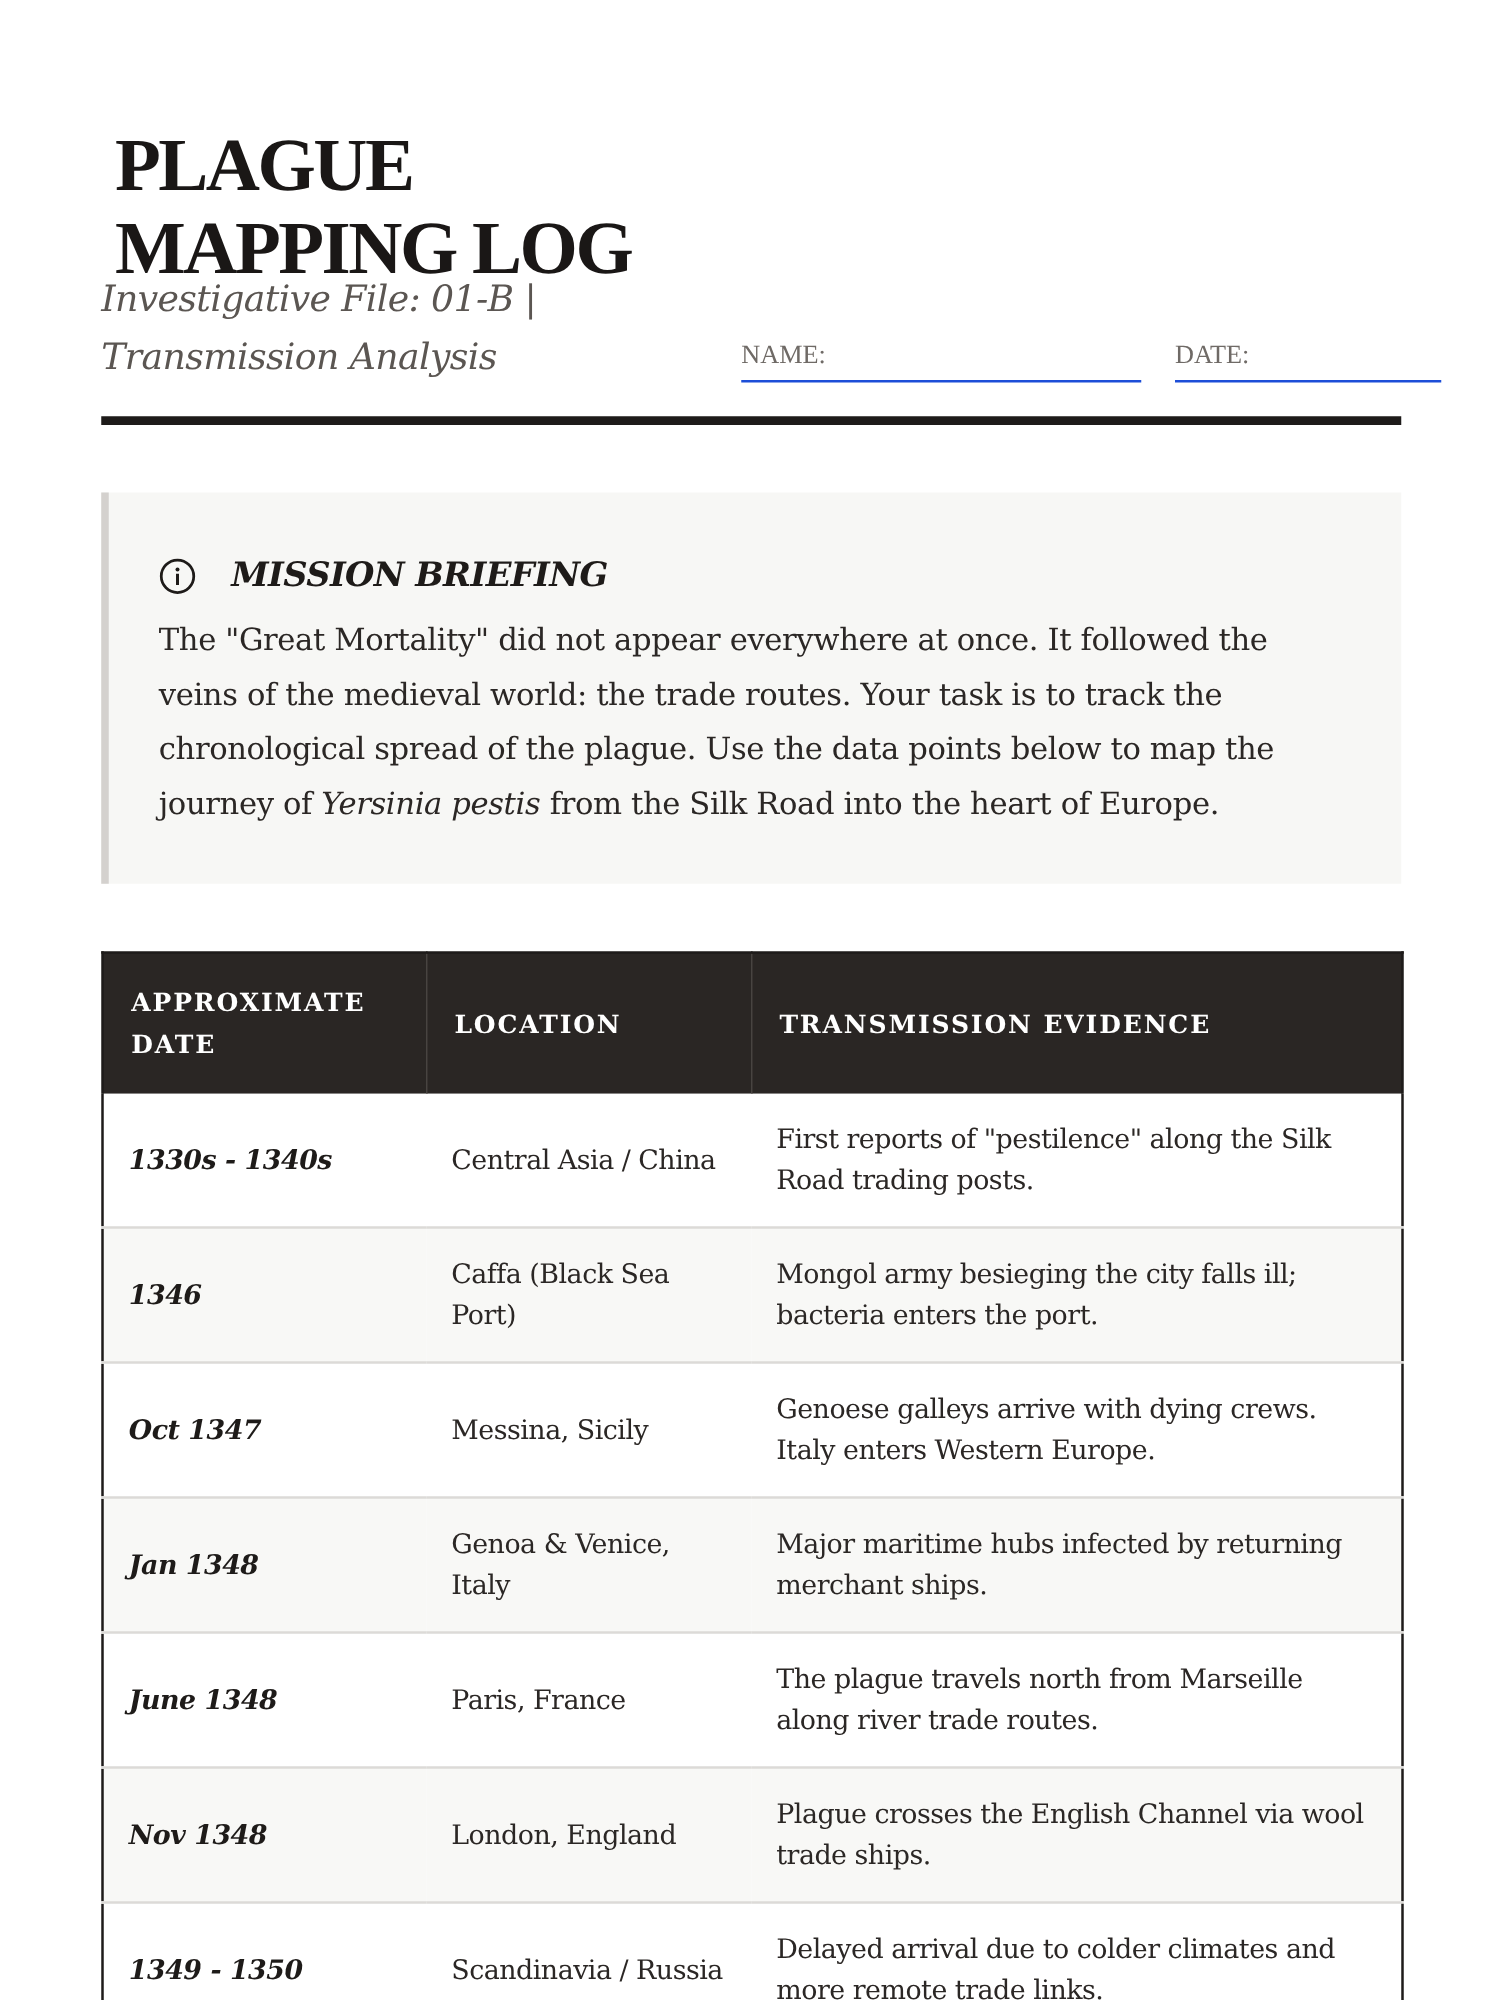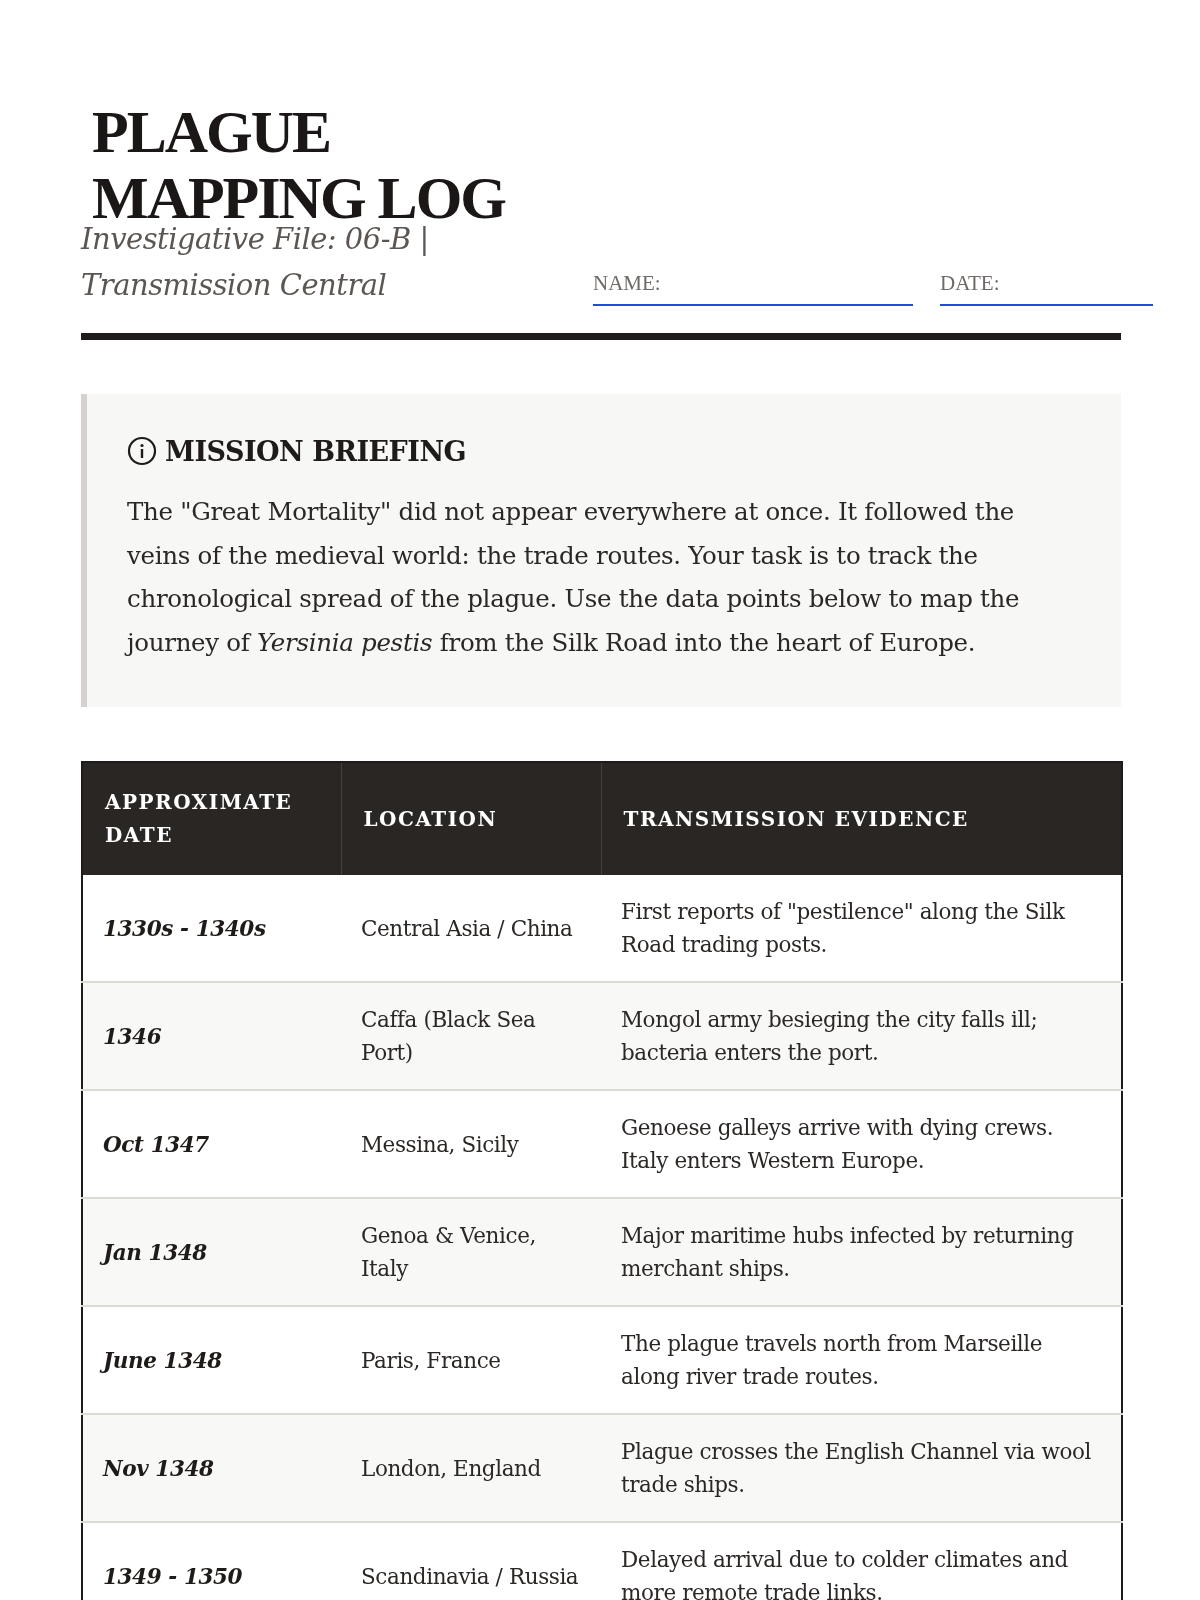--- a/index.html
+++ b/index.html
@@ -10,21 +10,21 @@
   .subtitle { position: absolute; left: 0; top: 216px; margin: 0; font-family: "DejaVu Serif", serif; font-style: italic; font-size: 29px; line-height: 46px; color: #5b5652; width: 440px; letter-spacing: -0.5px; }
 
   .field { position: absolute; top: 268px; border-bottom: 2px solid #1d4ed8; height: 36px; margin-left: 32px; }
   .field-name { left: 480px; width: 320px; }
   .field-date { left: 827px; width: 213px; }
   .field-label { font-family: "Liberation Serif", serif; font-size: 21px; color: #6f6a66; line-height: 30px; display: block; }
 
   .rule { position: absolute; left: 0; top: 333px; width: 1040px; height: 7px; background: #1e1b1a; }
 
   .briefing { position: absolute; left: 0; top: 394px; width: 1040px; height: 313px; background: #f7f7f5; border-left: 6px solid #d4d1ce; box-sizing: border-box; padding: 42px 40px 0 40px; }
-  .briefing-head { display: flex; align-items: flex-start; gap: 8px; height: 40px; }
+  .briefing-head { display: flex; align-items: flex-end; gap: 28px; height: 40px; font-style: italic; }
   .info-icon { width: 30px; height: 30px; display: inline-block; }
   .briefing-title { font-family: "DejaVu Serif", serif; font-weight: 700; font-size: 27px; color: #1e1b19; letter-spacing: -0.5px; }
   .briefing-text { margin: 14px 0 0 0; font-size: 24.5px; line-height: 43.5px; color: #2b2725; letter-spacing: -0.3px; }
   .briefing-text em { }
 
   .table { position: absolute; left: 0; top: 761px; width: 1040px; border-collapse: collapse; border: 2px solid #1e1b1a; table-layout: fixed; }
   .table th { background: #2a2624; color: #ffffff; text-align: left; font-family: "DejaVu Serif", serif; font-weight: 700; font-size: 20px; letter-spacing: 1.5px; line-height: 33px; padding: 20px 20px 20px 22px; height: 72px; border-right: 1px solid #46413e; vertical-align: middle; }
   .table th:last-child { border-right: none; }
   .table td { font-size: 21.5px; line-height: 33px; padding: 20px 20px 20px 20px; color: #2b2725; vertical-align: middle; border-bottom: 2px solid #dcdad7; height: 66px; letter-spacing: -0.4px; }
   .table tr.row td:first-child { font-style: italic; font-weight: 700; color: #1e1b19; }
@@ -33,22 +33,22 @@
 </style>
 </head>
 <body>
 
 <div class="page">
   <h1 class="title">
     <span>PLAGUE</span><br>
     <span>MAPPING LOG</span>
   </h1>
   <p class="subtitle">
-    <span>Investigative File: 06-B |</span><br>
-    <span>Transmission Central</span>
+    <span>Investigative File: 01-B |</span><br>
+    <span>Transmission Analysis</span>
   </p>
 
   <div class="field field-name">
     <span class="field-label">NAME:</span>
   </div>
   <div class="field field-date">
     <span class="field-label">DATE:</span>
   </div>
 
   <div class="rule"></div>

